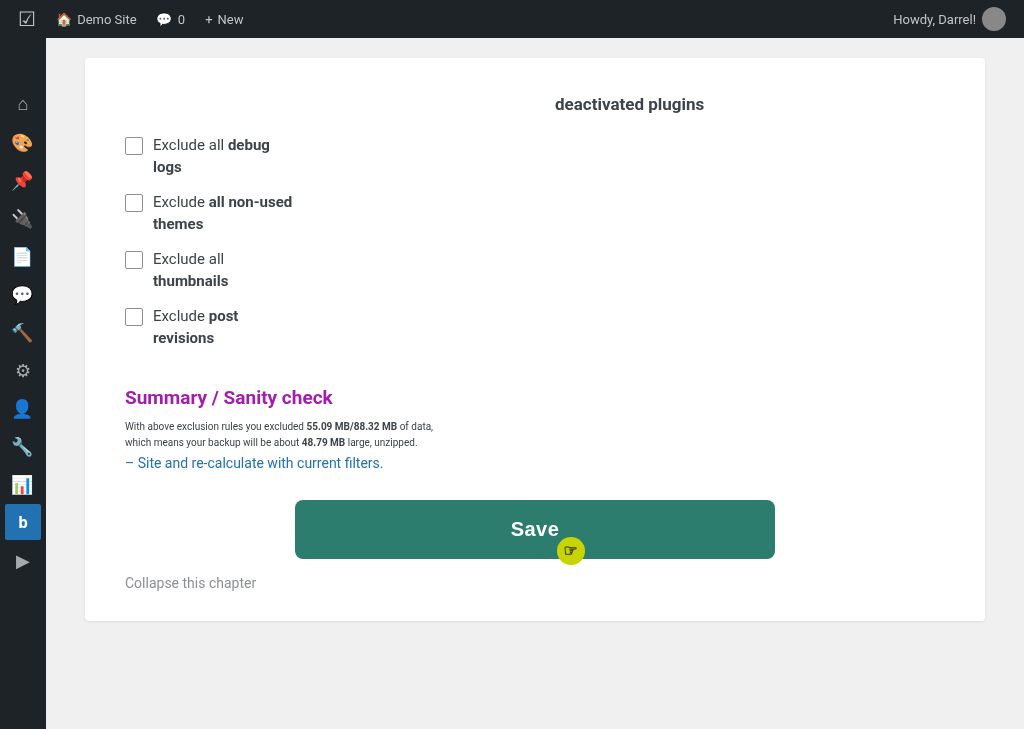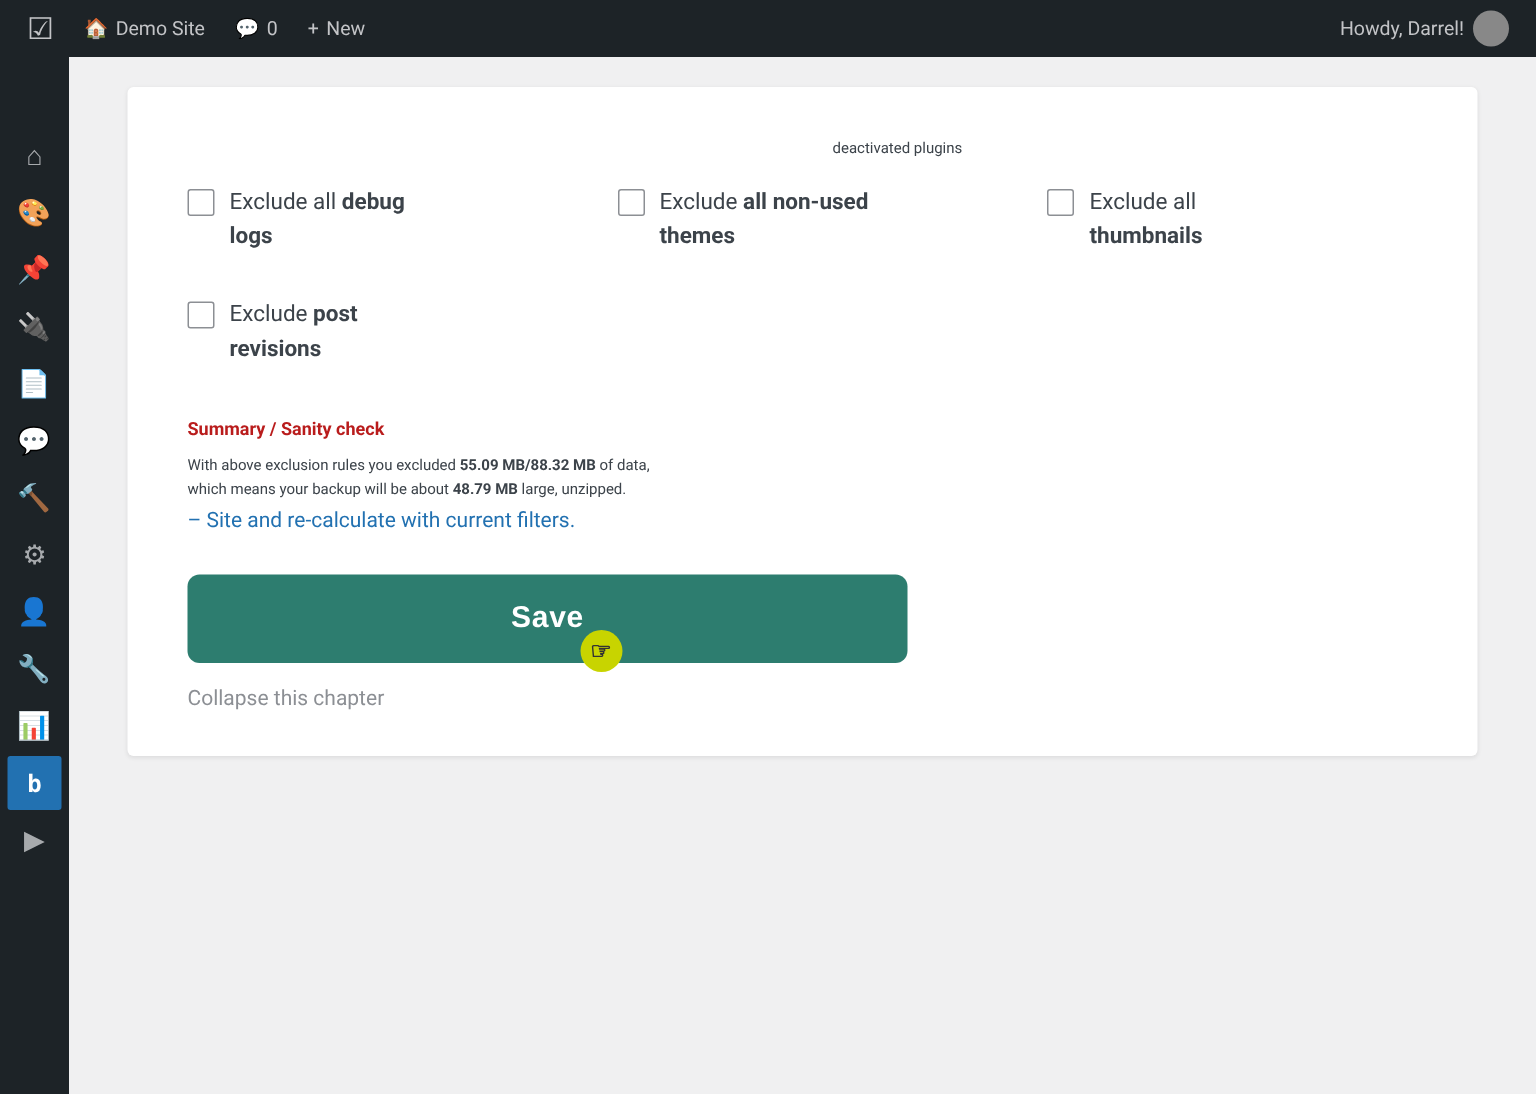--- a/index.html
+++ b/index.html
@@ -43,53 +43,53 @@
     
     .content-card {
       background: #fff; border-radius: 4px;
       padding: 30px 40px 30px 40px;
       max-width: 900px; margin: 0 auto;
       box-shadow: 0 1px 3px rgba(0,0,0,0.08);
     }
 
     
     .options-grid {
-      display: grid; grid-template-columns: 1fr 1fr 1fr;
-      gap: 18px 40px; margin-bottom: 30px;
+      display: grid; grid-template-columns: 1fr;
+      gap: 0 40px; margin-bottom: 30px;
     }
 
     .option-item {
       display: flex; align-items: flex-start; gap: 10px;
       font-size: 15px; color: #3c434a; line-height: 1.5;
       padding: 6px 0;
     }
     .option-item input[type="checkbox"] {
       width: 18px; height: 18px; margin-top: 3px;
       flex-shrink: 0; border: 1.5px solid #8c8f94;
       background: #fff; border-radius: 2px; cursor: pointer;
       appearance: none; -webkit-appearance: none;
     }
     .option-label { font-weight: 400; }
     .option-label strong { font-weight: 700; }
 
     
     .summary-section { margin-top: 10px; margin-bottom: 28px; }
     .summary-title {
-      font-size: 12px; font-weight: 700; color: #b91c1c;
+      font-size: 19px; font-weight: 700; color: #a21caf;
       margin-bottom: 10px;
     }
     .summary-text { font-size: 10px; color: #3c434a; line-height: 1.6; }
     .summary-text strong { font-weight: 700; }
     .summary-link {
       color: #2271b1; cursor: pointer; font-size: 14px;
       display: inline-block; margin-top: 4px;
     }
 
     
-    .save-btn-wrap { display: flex; margin-bottom: 16px; }
+    .save-btn-wrap { display: flex; justify-content: center; margin-bottom: 16px; }
     .save-btn {
       background: #2d7d6f; color: #fff; font-size: 20px; font-weight: 700;
       border: none; border-radius: 8px; padding: 18px 0;
       width: 480px; cursor: pointer; letter-spacing: 0.5px;
       position: relative;
     }
     .cursor-indicator {
       position: absolute; right: 190px; bottom: -6px;
       width: 28px; height: 28px;
       background: #c8d400; border-radius: 50%;
@@ -106,21 +106,21 @@
     
     .main-wrap::-webkit-scrollbar { width: 8px; }
     .main-wrap::-webkit-scrollbar-thumb { background: #c3c4c7; border-radius: 4px; }
 
     
     .partial-top {
       display: grid; grid-template-columns: 1fr 1fr;
       gap: 0 40px; margin-bottom: 10px;
     }
     .partial-col-right {
-      font-size: 10px; color: #3c434a; font-weight: 400; line-height: 1.5;
+      font-size: 17px; color: #3c434a; font-weight: 700; line-height: 1.5;
       padding-top: 4px;
     }
   </style>
 </head>
 <body>
 
 <div class="admin-bar">
   <div class="admin-bar-item">
     <span style="font-size:20px; color:#c3c4c7;">☑</span>
   </div>

